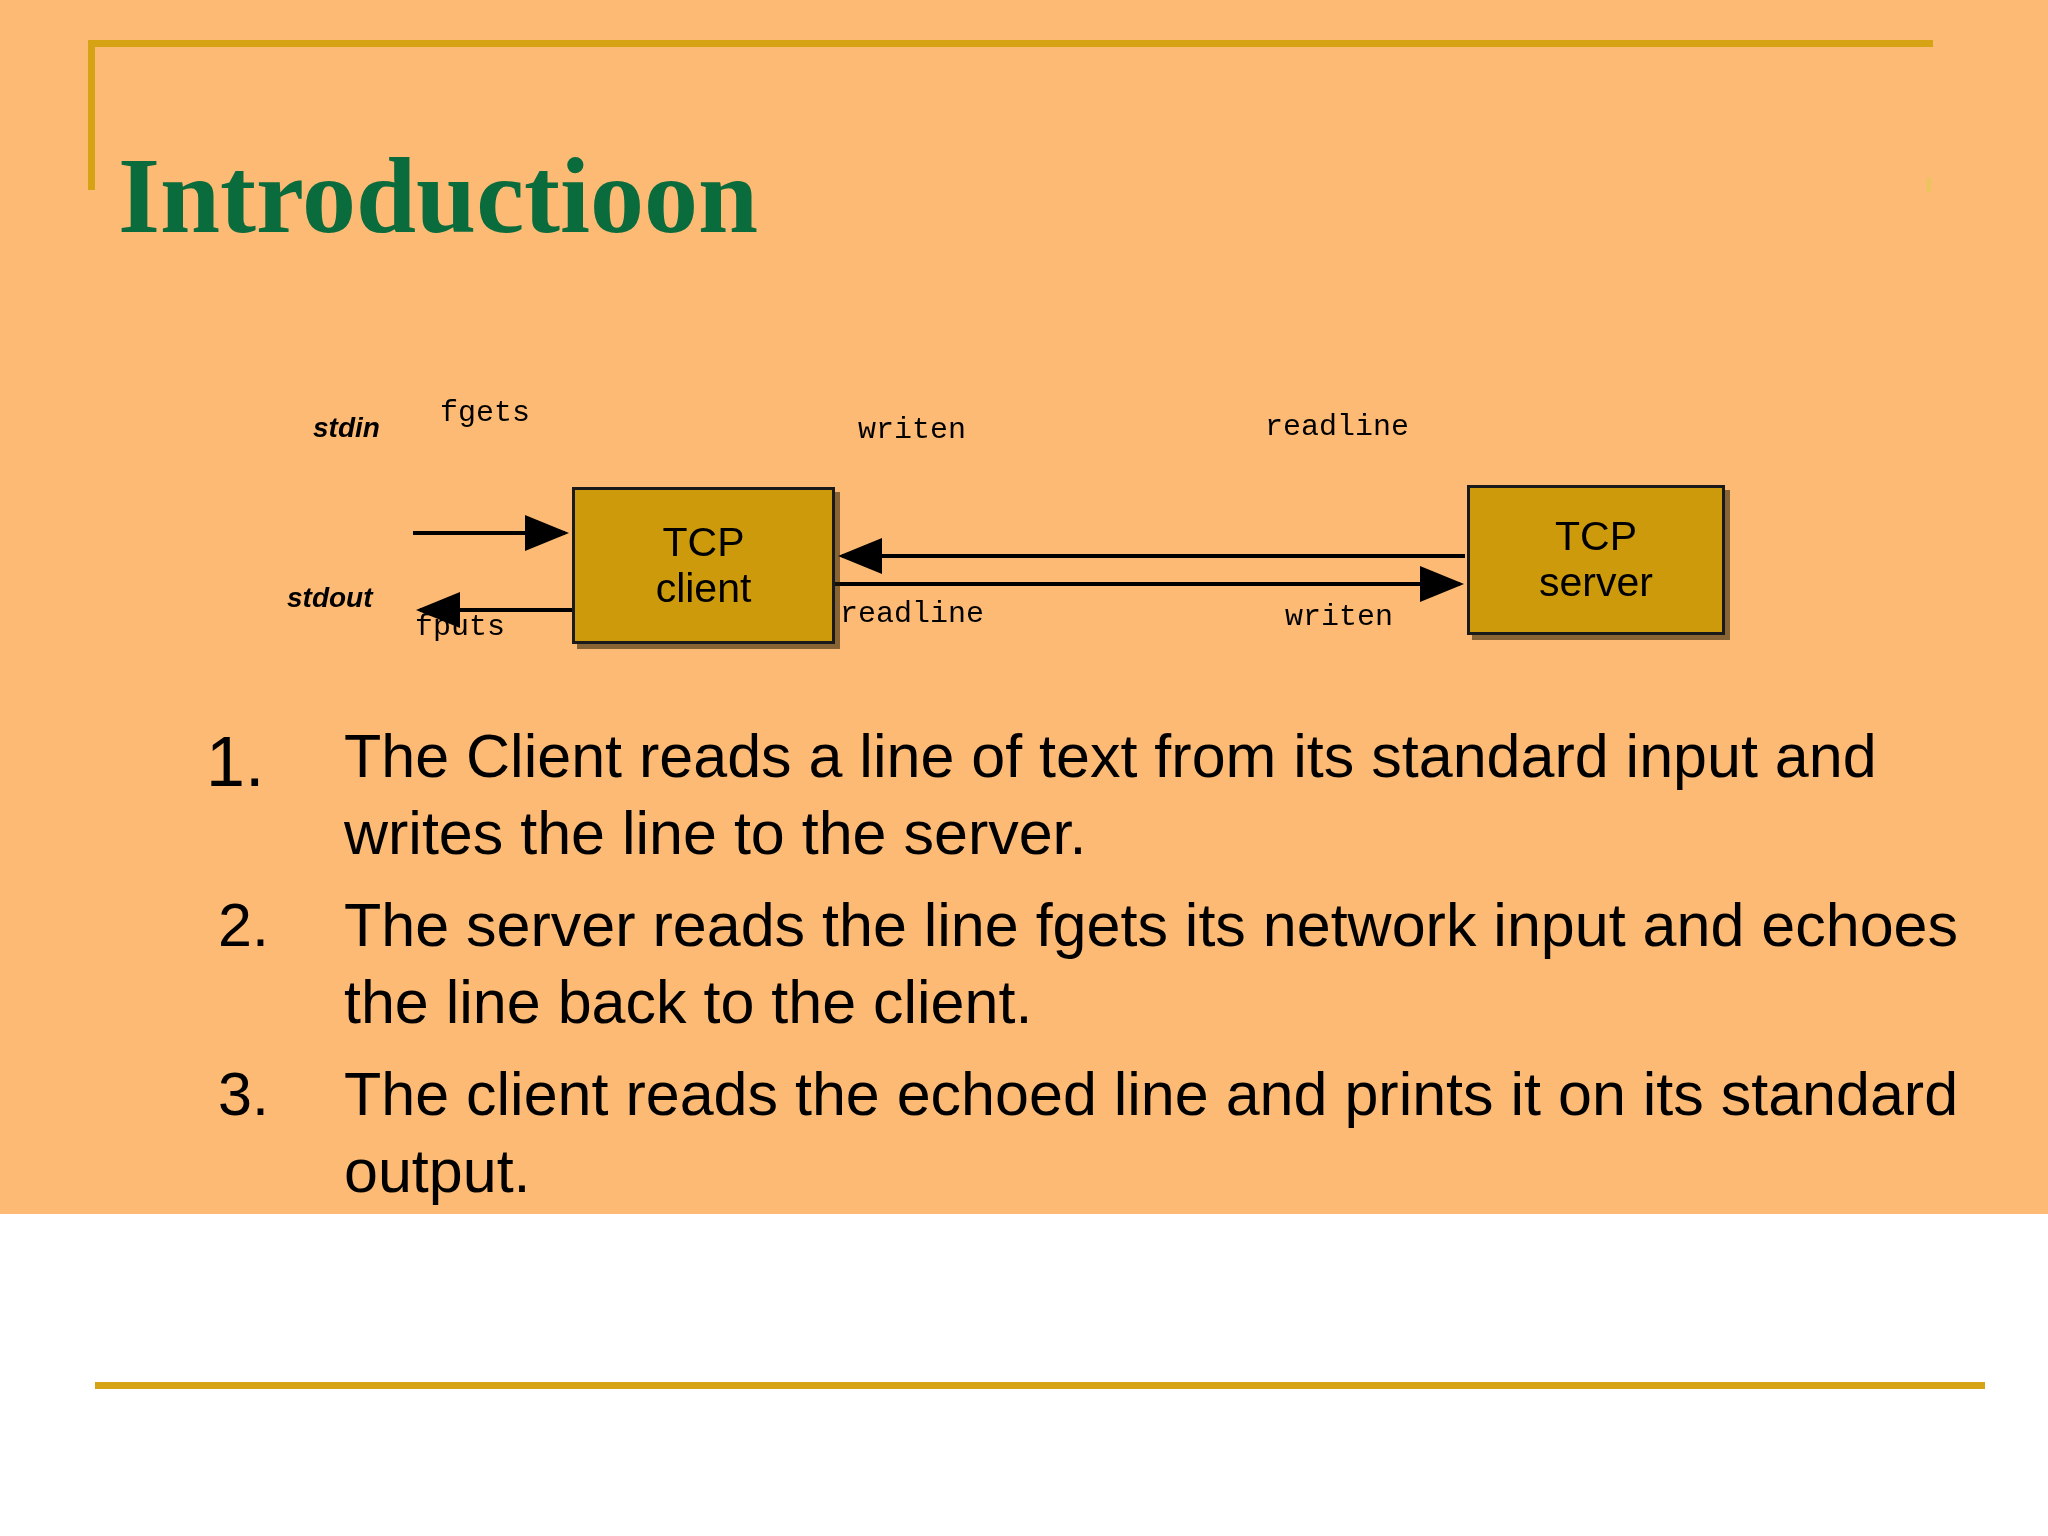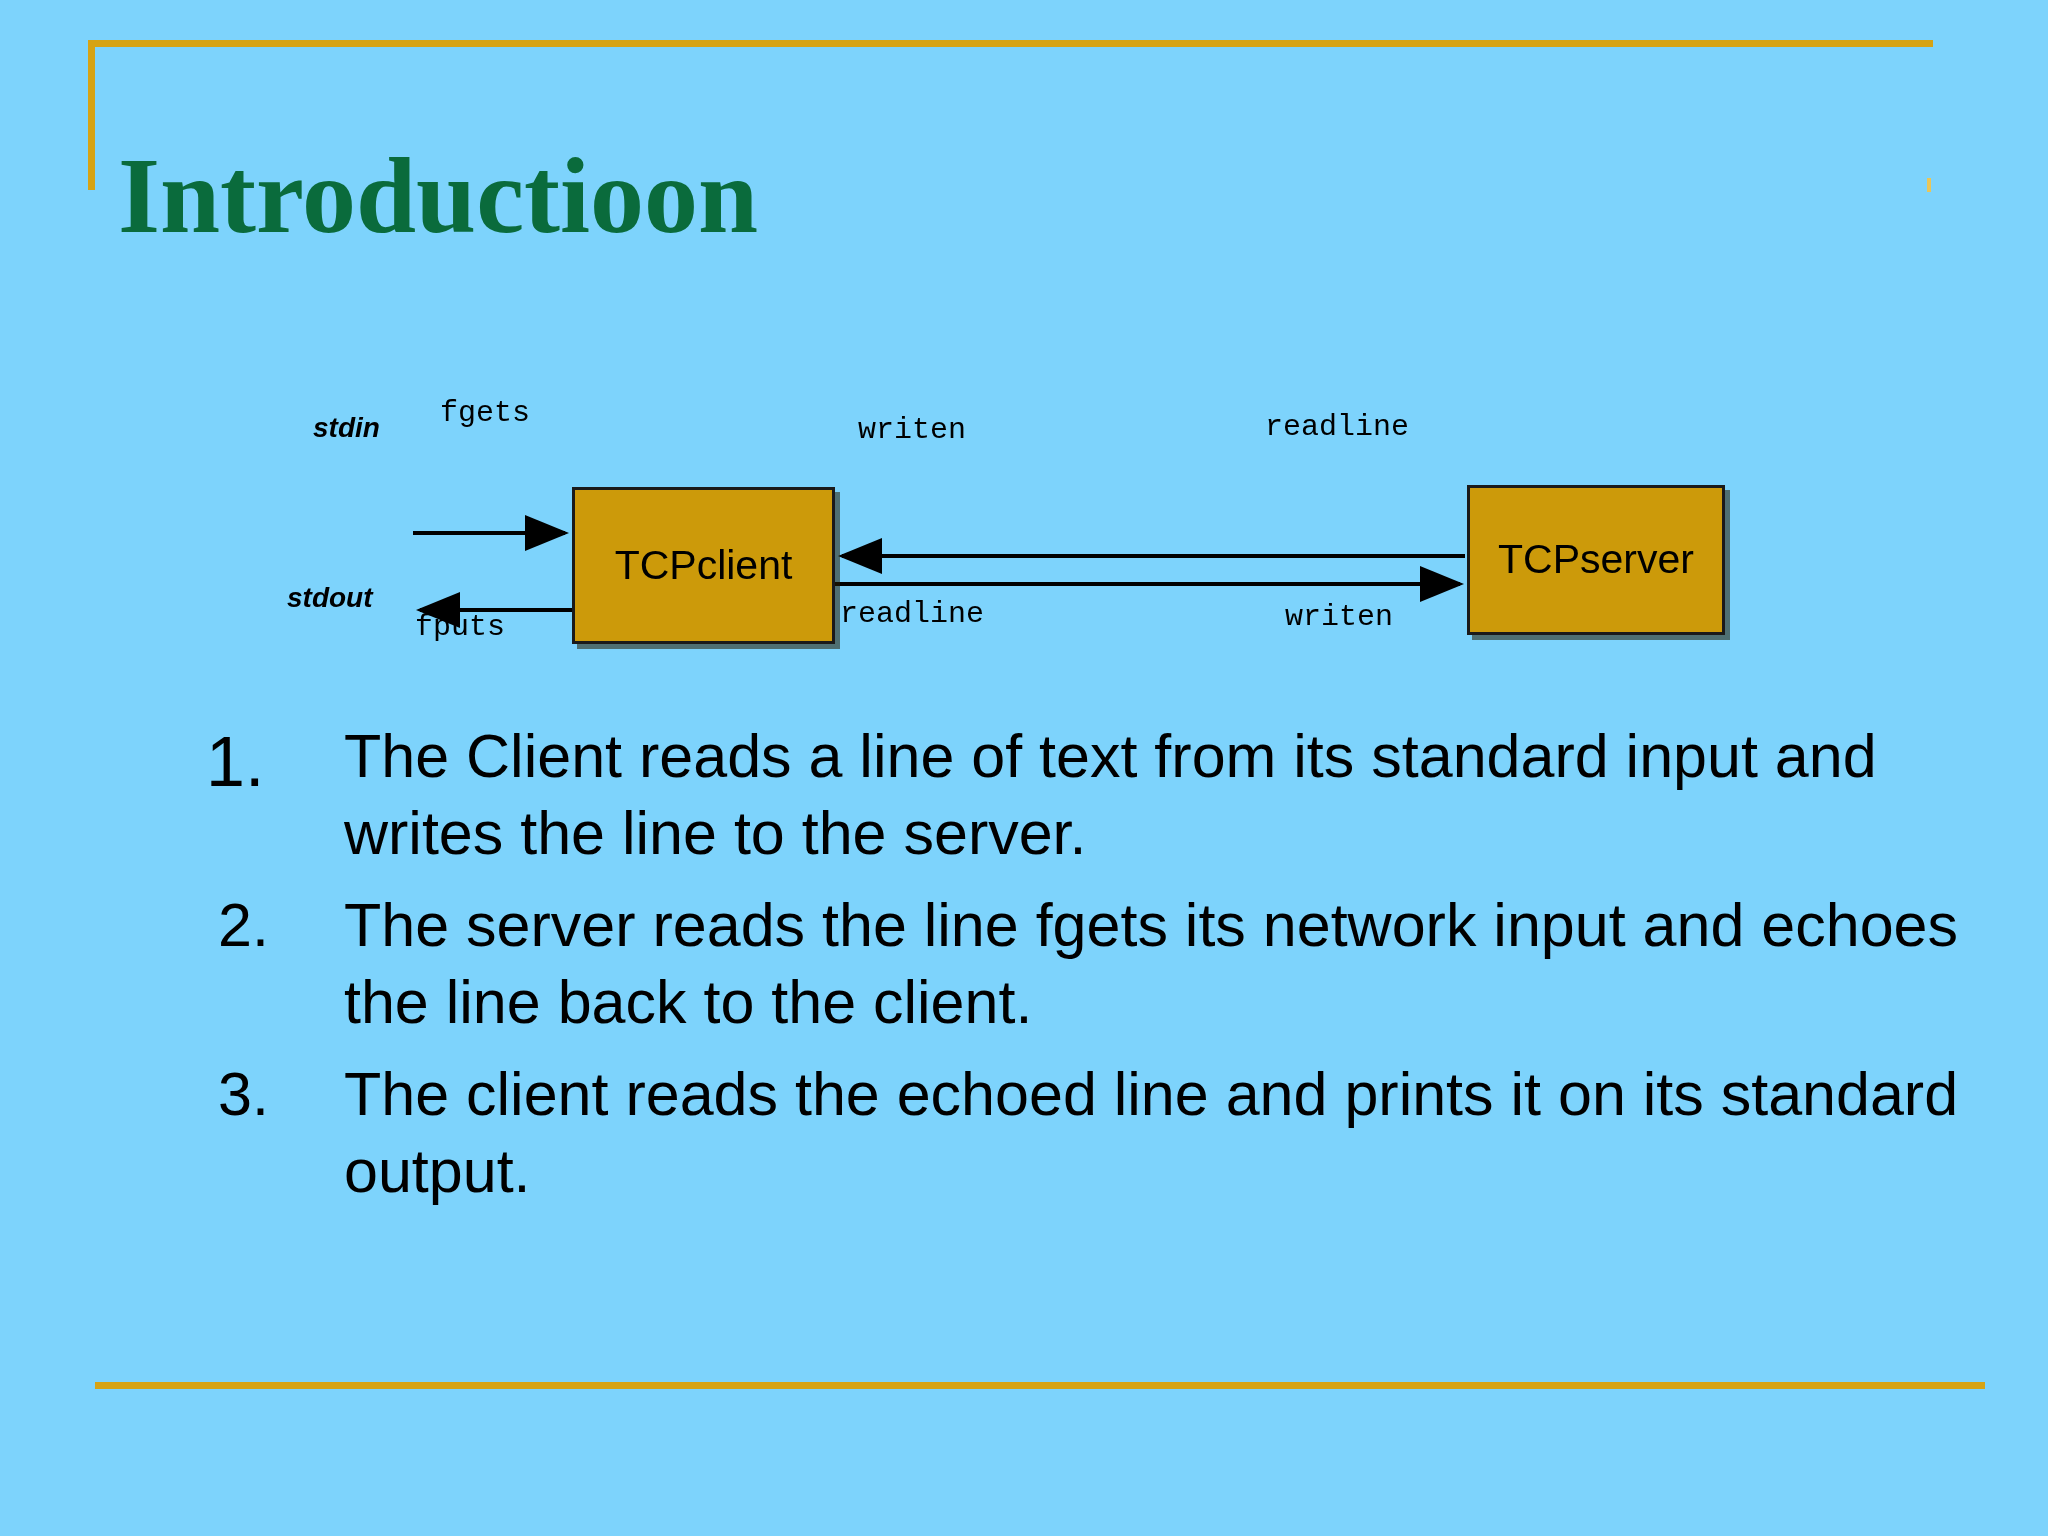--- a/index.html
+++ b/index.html
@@ -12,22 +12,22 @@
     height: 1536px;
     position: relative;
     overflow: hidden;
     font-family: "Liberation Sans", sans-serif;
   }
 
   .slide {
     position: absolute;
     left: 0; top: 0;
     width: 2048px;
-    height: 1536px;
-    background: #7dd3fc;
+    height: 1214px;
+    background: #fdba74;
   }
 
   
   .title-rule-top {
     position: absolute;
     left: 88px;
     top: 40px;
     width: 1845px;
     height: 7px;
     background: #d6a314;
@@ -79,21 +79,21 @@
     height: 250px;
   }
 
   .node-box {
     position: absolute;
     background: #cc9a0a;
     border: 3px solid #1a1a1a;
     box-shadow: 5px 5px 0 rgba(40,30,0,0.55);
     box-sizing: border-box;
     display: flex;
-    flex-direction: row;
+    flex-direction: column;
     align-items: center;
     justify-content: center;
     font-family: "Liberation Sans", sans-serif;
     font-size: 41px;
     line-height: 1.12;
     color: #000000;
   }
   .node-box.client {
     left: 572px;
     top: 67px;

